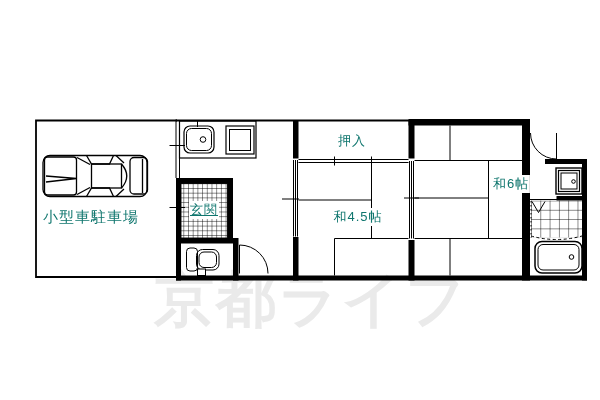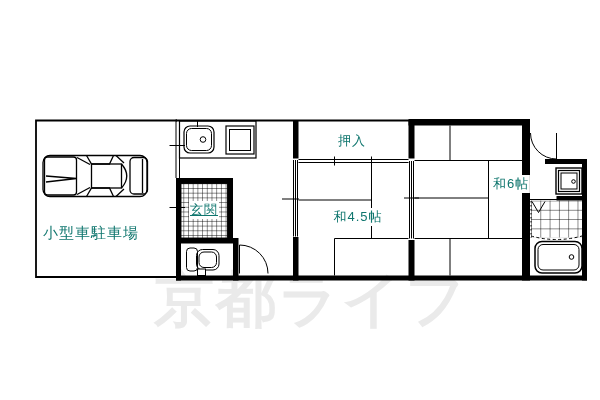--- a/index.html
+++ b/index.html
@@ -11,21 +11,21 @@
     position:absolute;left:154px;top:268px;z-index:1;
     font-size:60px;line-height:64px;font-weight:bold;letter-spacing:2px;
     color:#eaeaea;white-space:nowrap;user-select:none;
   }
   svg.plan{position:absolute;left:0;top:0;z-index:2;}
   .label{
     position:absolute;z-index:3;color:#0f766e;white-space:nowrap;
     transform:translate(-50%,-50%);letter-spacing:1px;
   }
   .label.boxed{background:#ffffff;padding:0 1px;}
-  .lbl-parking{left:91px;top:217px;font-size:15px;margin-top:16px;}
+  .lbl-parking{left:91px;top:217px;font-size:15px;}
   .lbl-entrance{left:204px;top:210px;font-size:13px;text-decoration:underline;}
   .lbl-closet{left:352px;top:141px;font-size:13px;}
   .lbl-room45{left:358px;top:217px;font-size:13px;}
   .lbl-room6{left:468px;top:184px;font-size:13px;margin-left:43px;}
 </style>
 </head>
 <body>
 
 <div class="stage">
 

